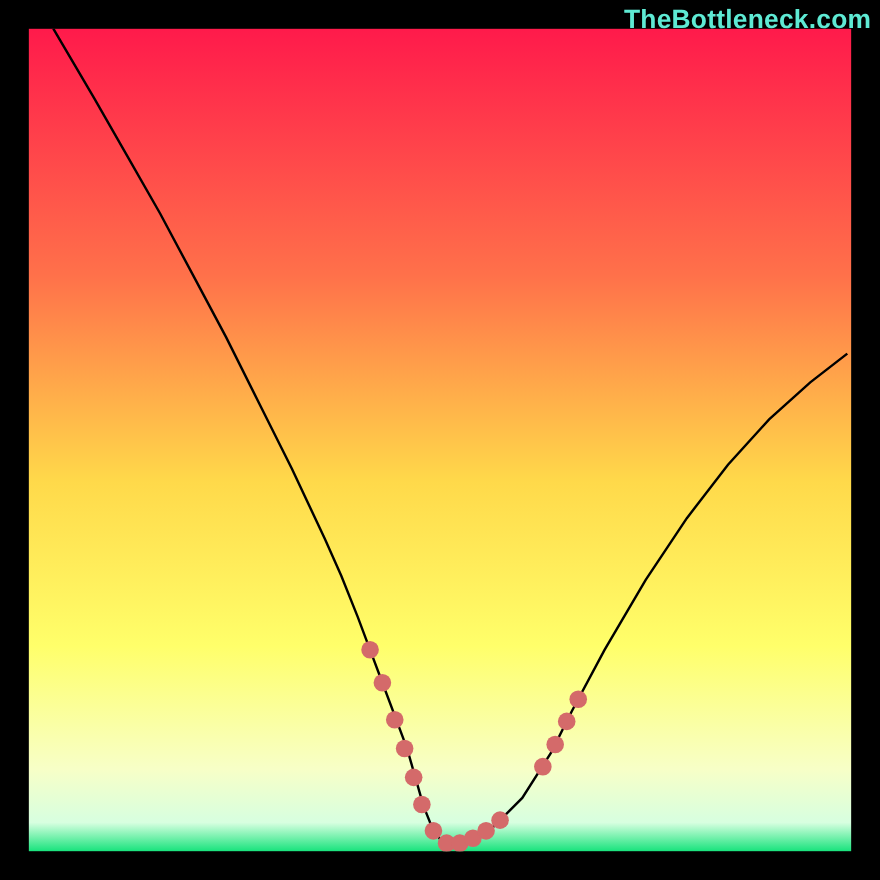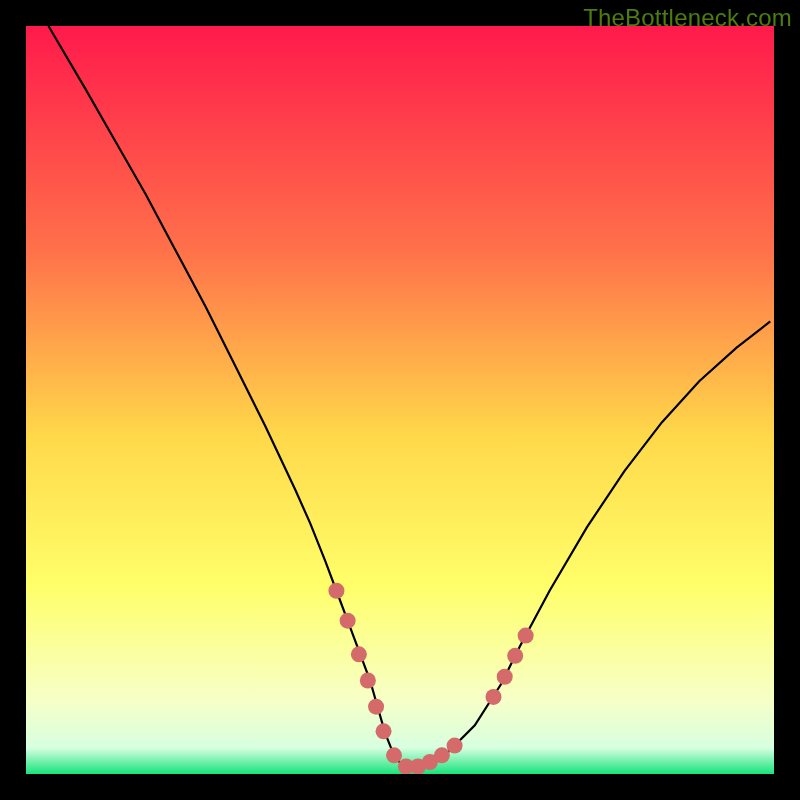--- a/index.html
+++ b/index.html
@@ -23,23 +23,23 @@
     position: absolute;
     left: 0;
     top: 0;
     width: 748px;
     height: 748px;
   }
   .watermark {
     position: absolute;
     top: 4px;
     right: 8px;
-    color: #4d7c0f;
+    color: #5eead4;
     font-size: 24px;
-    font-weight: 400;
+    font-weight: 700;
     letter-spacing: 0.2px;
     z-index: 50;
   }
   svg { display: block; }
 </style>
 </head>
 <body>
 
 <div class="frame">
   <svg class="plot-area" width="748" height="748" viewBox="0 0 748 748" preserveAspectRatio="none">

